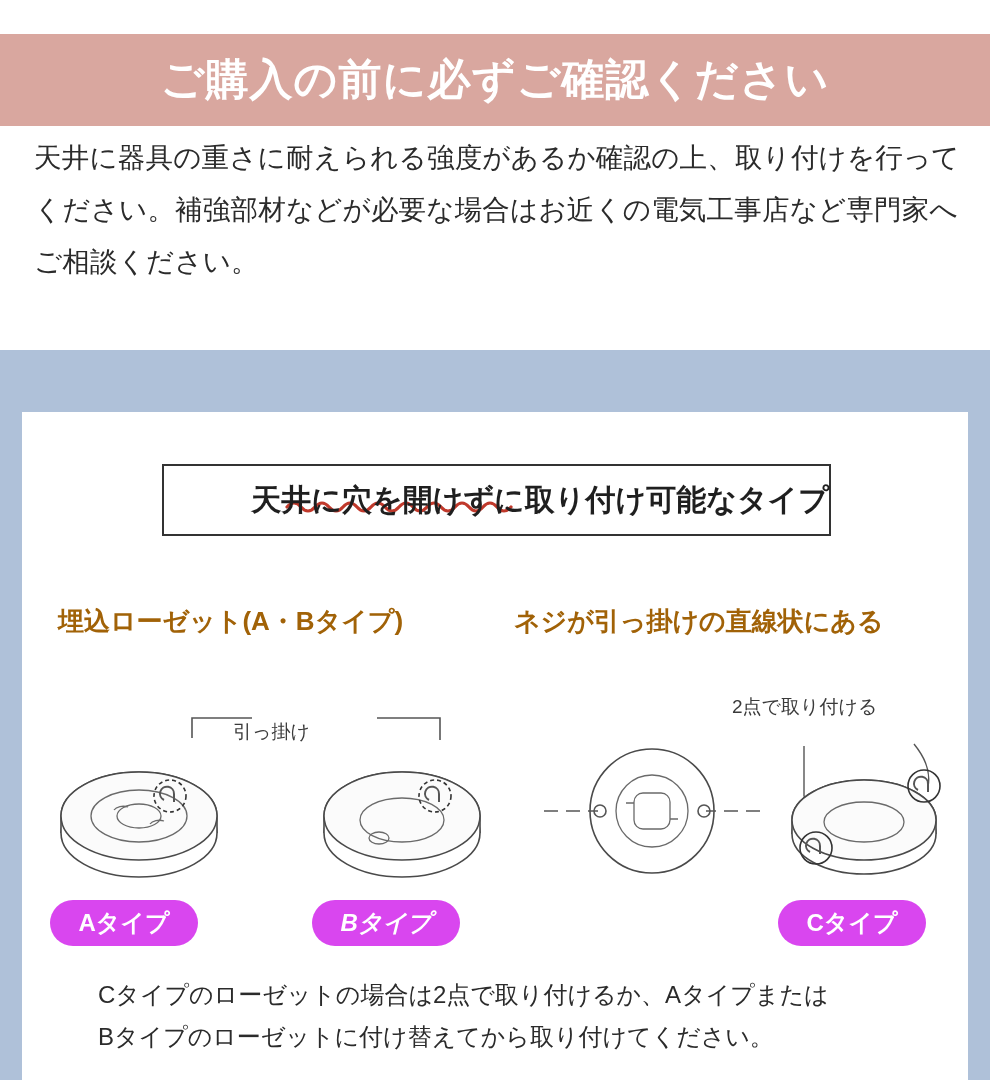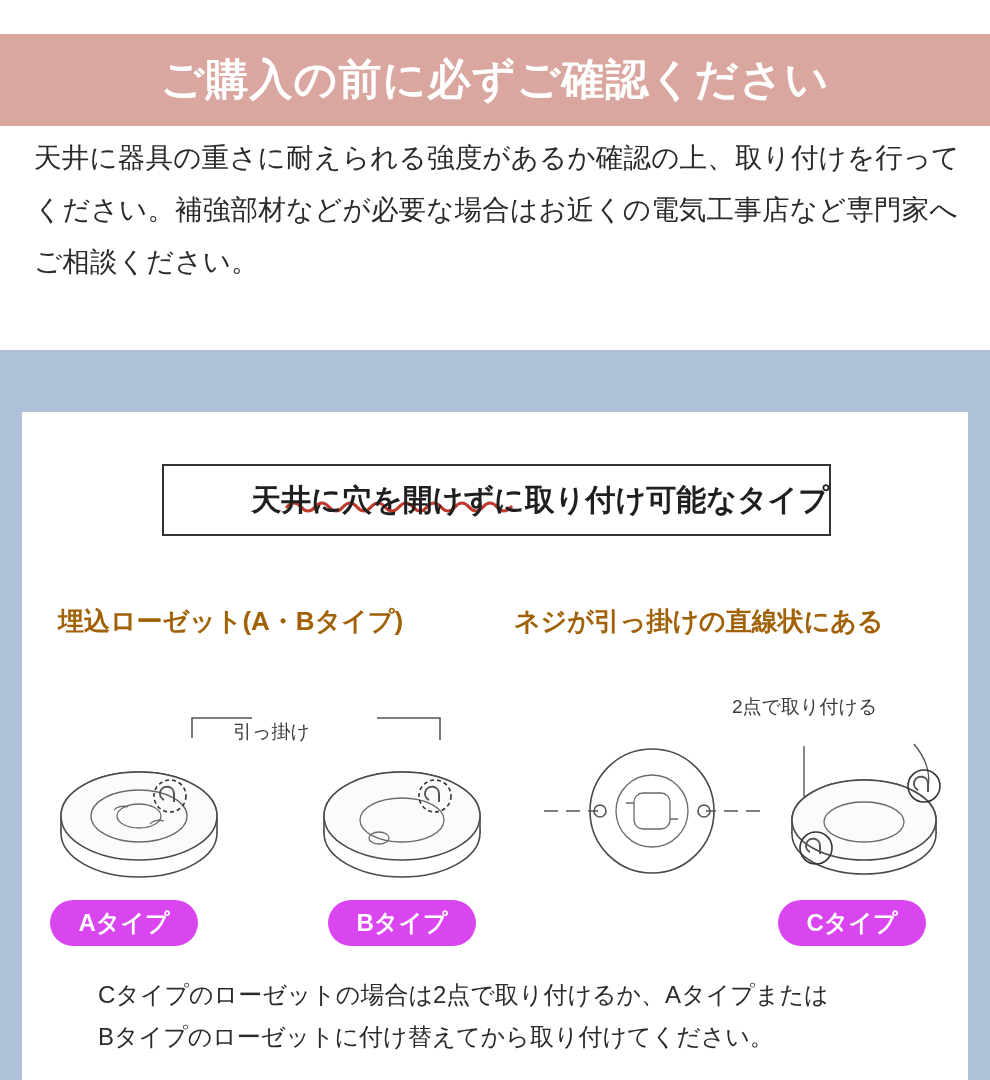--- a/index.html
+++ b/index.html
@@ -135,21 +135,21 @@
     border-radius: 23px;
     background: #d946ef;
     color: #ffffff;
     font-size: 24px;
     font-weight: bold;
     display: flex;
     align-items: center;
     justify-content: center;
   }
   .pill-a { left: 28px;  top: 488px; width: 148px; }
-  .pill-b { left: 306px; top: 488px; width: 148px; }
+  .pill-b { left: 290px; top: 488px; width: 148px; font-style: italic; }
   .pill-c { left: 756px; top: 488px; width: 148px; }
 
   
   .footnote {
     position: absolute;
     left: 76px;
     top: 562px;
     width: 830px;
     font-size: 24px;
     line-height: 42px;

